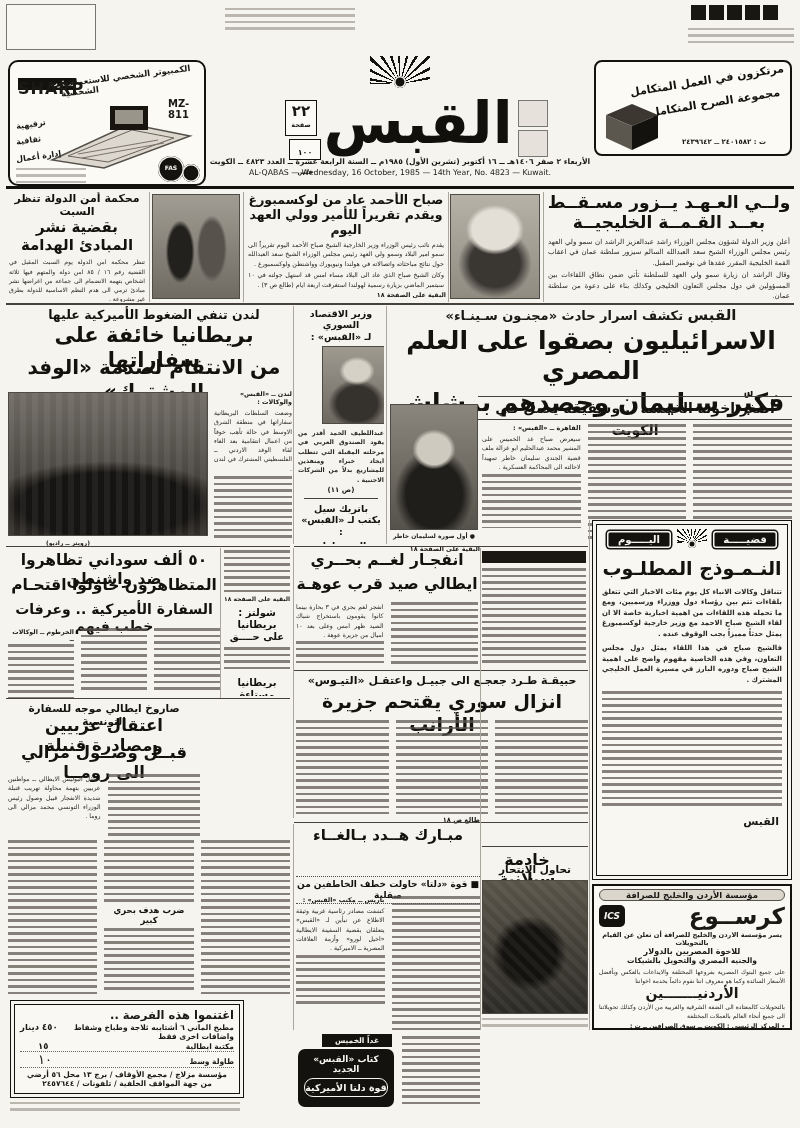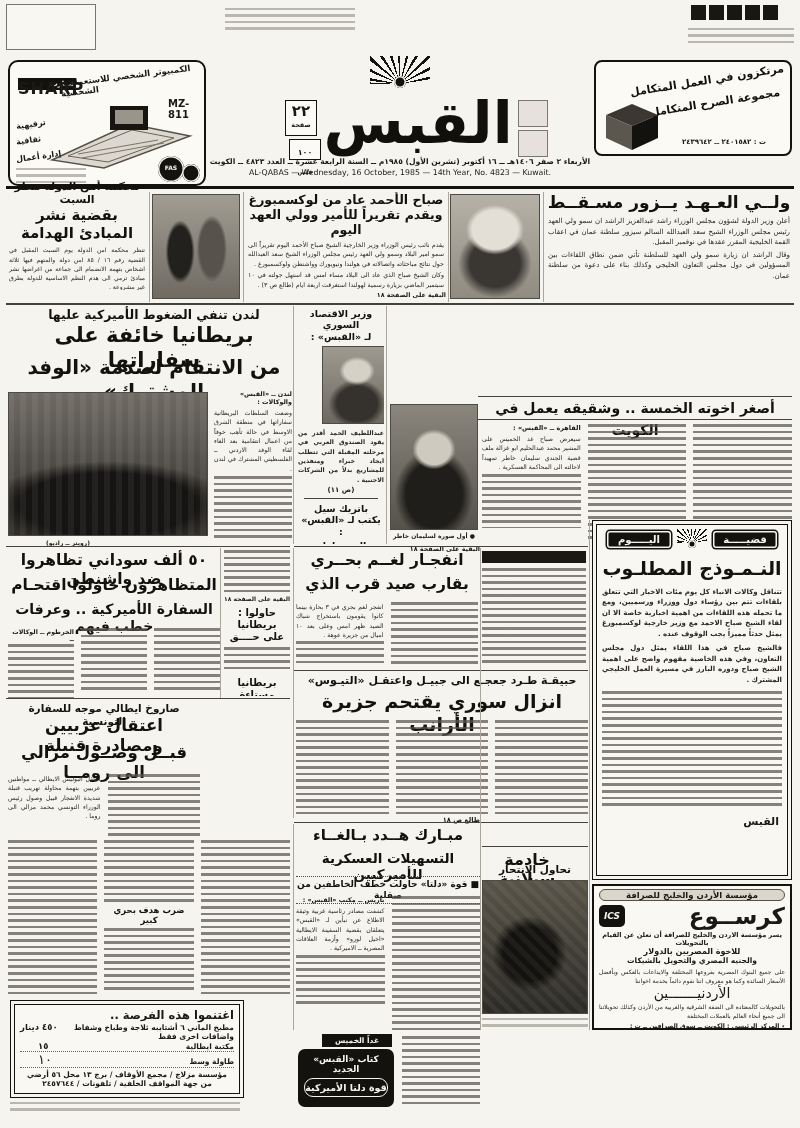--- a/index.html
+++ b/index.html
@@ -103,37 +103,38 @@
   <div class="abs ctr ltr" style="left:190px;top:168px;width:420px;font-size:7.8px">AL-QABAS — Wednesday, 16 October, 1985 — 14th Year, No. 4823 — Kuwait.</div>
   <div class="hrT" style="left:6px;top:186px;width:788px"></div>
 
   <div class="vr" style="left:149px;top:192px;height:110px"></div>
   <div class="vr" style="left:243px;top:192px;height:110px"></div>
   <div class="vr" style="left:448px;top:192px;height:110px"></div>
   <div class="vr" style="left:543px;top:192px;height:110px"></div>
 
   <div class="abs" style="left:546px;top:192px;width:246px;height:110px;overflow:hidden">
     <div class="hl" style="font-size:17px">ولــي العـهـد يــزور مسـقــط</div>
+    <div class="hl" style="font-size:17px">بعــد القـمــة الخليجيــة</div>
     <p class="bj" style="font-size:7px;margin:4px 2px 0">أعلن وزير الدولة لشؤون مجلس الوزراء راشد عبدالعزيز الراشد ان سمو ولي العهد رئيس مجلس الوزراء الشيخ سعد العبدالله السالم سيزور سلطنة عمان في اعقاب القمة الخليجية المقرر عقدها في نوفمبر المقبل.</p>
     <p class="bj" style="font-size:7px;margin:2px 2px 0">وقال الراشد ان زيارة سمو ولي العهد للسلطنة تأتي ضمن نطاق اللقاءات بين المسؤولين في دول مجلس التعاون الخليجي وكذلك بناء على دعوة من سلطنة عمان.</p>
   </div>
 
   <div class="photo ph-sheikh" style="left:450px;top:194px;width:90px;height:105px"></div>
 
   <div class="abs" style="left:246px;top:192px;width:200px;height:110px;overflow:hidden">
     <div class="hl" style="font-size:12.5px">صباح الأحمد عاد من لوكسمبورغ</div>
     <div class="hl" style="font-size:12.5px">ويقدم تقريراً للأمير وولي العهد اليوم</div>
     <p class="bj" style="font-size:6.3px;margin:3px 2px 0">يقدم نائب رئيس الوزراء وزير الخارجية الشيخ صباح الأحمد اليوم تقريراً الى سمو امير البلاد وسمو ولي العهد رئيس مجلس الوزراء الشيخ سعد العبدالله حول نتائج مباحثاته واتصالاته في هولندا ونيويورك وواشنطن ولوكسمبورغ .</p>
     <p class="bj" style="font-size:6.3px;margin:2px 2px 0">وكان الشيخ صباح الذي عاد الى البلاد مساء امس قد استهل جولته في ١٠ سبتمبر الماضي بزيارة رسمية لهولندا استغرقت اربعة ايام (طالع ص ٣) .</p>
     <div class="bd" style="font-size:6.3px;margin-top:2px">البقية على الصفحة ١٨</div>
   </div>
 
   <div class="photo ph-men" style="left:152px;top:194px;width:88px;height:105px"></div>
 
-  <div class="abs" style="left:8px;top:180px;width:138px;height:110px;overflow:hidden">
+  <div class="abs" style="left:8px;top:192px;width:138px;height:110px;overflow:hidden">
     <div class="hl" style="font-size:11px">محكمة أمن الدولة تنظر السبت</div>
     <div class="hl" style="font-size:15px">بقضية نشر المبادئ الهدامة</div>
     <p class="bj" style="font-size:6.1px;margin:3px 1px 0">تنظر محكمة امن الدولة يوم السبت المقبل في القضية رقم ١٦ / ٨٥ امن دولة والمتهم فيها ثلاثة اشخاص بتهمة الانضمام الى جماعة من اغراضها نشر مبادئ ترمي الى هدم النظم الاساسية للدولة بطرق غير مشروعة .</p>
     <p class="bj" style="font-size:6.1px;margin:2px 1px 0">وستعقد الجلسة برئاسة المستشار غازي عبيد السمار وعضوية القاضيين اسماعيل زعزوع وفيصل المرشد وبحضور وكيل نيابة امن الدولة محمد فهيد الزعبي وامين سر المحكمة نزار حسين .</p>
 
   </div>
 
   <div class="hr" style="left:6px;top:303px;width:788px;height:2px"></div>
 
   <div class="abs hl" style="left:14px;top:307px;width:280px;font-size:12.5px">لندن تنفي الضغوط الأميركية عليها</div>
@@ -155,20 +156,28 @@
     <p class="bj bd" style="font-size:6.2px;margin:2px 0 0">عبداللطيف الحمد أقدر من يقود الصندوق العربي في مرحلته المقبلة التي تتطلب ايجاد خبراء ومنفذين للمشاريع بدلاً من الشركات الاجنبية .</p>
     <div class="ctr bd" style="font-size:7px;margin-top:2px">(ص ١١)</div>
     <div style="border-top:1px solid #46423b;margin:4px 6px"></div>
     <div class="hl" style="font-size:9.5px">باتريك سيل</div>
     <div class="hl" style="font-size:9.5px">يكتب لـ «القبس» :</div>
     <div class="hl" style="font-size:9.5px;margin-top:3px">العرب امام</div>
 
   </div>
   <div class="vr" style="left:386px;top:306px;height:238px"></div>
 
+  <div class="abs" style="left:390px;top:306px;width:402px;height:240px">
+    <div class="ctr" style="font-size:13px;font-weight:900">
+      <span style="font-size:15px;letter-spacing:-1px">القبس</span>
+      <span>تكشف اسرار حادث «مجنـون سـينـاء»</span>
+    </div>
+    <div class="hl" style="font-size:25px;margin-top:2px">الاسرائيليون بصقوا على العلم المصري</div>
+    <div class="hl" style="font-size:25px;margin-top:2px">فكبّر سـليمان وحصدهم برشاش</div>
+  </div>
   <div class="abs hl" style="left:478px;top:396px;width:314px;height:24px;font-size:14px;line-height:22px;border-top:1px solid #46423b;border-bottom:1px solid #46423b">أصغر اخوته الخمسة .. وشقيقه يعمل في الكويت</div>
   <div class="photo ph-khater" style="left:390px;top:404px;width:88px;height:126px"></div>
   <div class="abs cap" style="left:388px;top:532px;width:92px;text-align:center">● أول صورة لسليمان خاطر</div>
   <div class="abs" style="left:482px;top:424px;width:310px;height:118px">
     <div class="cols" style="height:118px">
       <div class="fx"></div>
       <div class="fx"></div>
       <div style="overflow:hidden">
         <div class="bd" style="font-size:6.5px">القاهرة ــ «القبس» :</div>
         <p class="bj" style="font-size:6.2px;margin:2px 0 3px">سيعرض صباح غد الخميس على المشير محمد عبدالحليم ابو غزالة ملف قضية الجندي سليمان خاطر تمهيداً لاحالته الى المحاكمة العسكرية .</p>
@@ -191,21 +200,21 @@
       <div class="barlabel" style="width:64px;height:17px;font-size:10px;line-height:17px">اليـــــوم</div>
     </div>
     <div class="hl" style="font-size:19px;margin-top:8px">النـمـوذج المطلـوب</div>
     <p class="bj bd" style="font-size:7px;margin:7px 9px 0">تتناقل وكالات الانباء كل يوم مئات الاخبار التي تتعلق بلقاءات تتم بين رؤساء دول ووزراء ورسميين، ومع ما تحمله هذه اللقاءات من اهمية اخبارية خاصة الا ان لقاء الشيخ صباح الاحمد مع وزير خارجية لوكسمبورغ يمثل حدثاً مميزاً يجب الوقوف عنده .</p>
     <p class="bj bd" style="font-size:7px;margin:4px 9px 0">فالشيخ صباح في هذا اللقاء يمثل دول مجلس التعاون، وفي هذه الخاصية مفهوم واضح على اهمية الشيخ صباح ودوره البارز في مسيرة العمل الخليجي المشترك .</p>
     <div class="fx" style="height:118px;margin:6px 9px 0"></div>
     <div style="font-size:11px;font-weight:900;margin:6px 12px 0">القبس</div>
   </div>
 
   <div class="abs hl" style="left:296px;top:551px;width:182px;font-size:15.5px">انفجـار لغــم بحــري</div>
-  <div class="abs hl" style="left:296px;top:575px;width:182px;font-size:15.5px">بقارب صيد قرب الذي</div>
+  <div class="abs hl" style="left:296px;top:575px;width:182px;font-size:15.5px">ايطالي صيد قرب عوهـة</div>
   <div class="abs" style="left:296px;top:602px;width:182px;height:64px">
     <div class="cols" style="height:64px">
       <div class="fx"></div>
       <div style="overflow:hidden">
         <p class="bj" style="font-size:6.2px;margin:0">انفجر لغم بحري في ٣ بحارة بينما كانوا يقومون باستخراج شباك الصيد ظهر امس وعلى بعد ١٠ اميال من جزيرة عوهة .</p>
         <div class="fx" style="height:22px;margin-top:2px"></div>
       </div>
     </div>
   </div>
   <div class="abs" style="left:482px;top:551px;width:104px;height:12px;background:#1b1813"></div>
@@ -236,21 +245,21 @@
         <div class="bd" style="font-size:6.3px">الخرطوم ــ الوكالات ــ</div>
         <div class="fx" style="height:54px;margin-top:2px"></div>
       </div>
     </div>
   </div>
 
   <div class="vr" style="left:220px;top:548px;height:150px"></div>
   <div class="abs" style="left:224px;top:550px;width:66px;height:146px;overflow:hidden">
     <div class="fx" style="height:42px"></div>
     <div class="bd" style="font-size:6px;margin-top:3px">البقية على الصفحة ١٨</div>
-    <div class="hl" style="font-size:10px;margin-top:5px">حاولوا : بريطانيا</div>
+    <div class="hl" style="font-size:10px;margin-top:5px">شولتز : بريطانيا</div>
     <div class="hl" style="font-size:10px">على حــــق</div>
     <div class="fx" style="height:26px;margin-top:4px"></div>
     <div class="hl" style="font-size:10px;margin-top:4px">بريطانيا مستاءة</div>
   </div>
 
   <div class="hr" style="left:6px;top:698px;width:284px"></div>
 
   <div class="abs hl" style="left:8px;top:702px;width:192px;font-size:10.5px">صاروخ ايطالي موجه للسفارة التونسية</div>
   <div class="abs hl" style="left:8px;top:716px;width:192px;font-size:16.5px">اعتقال عربيين ومصادرة قنبلة</div>
   <div class="abs hl" style="left:8px;top:743px;width:192px;font-size:16.5px">قبــل وصــول مزالي الى رومــا</div>
@@ -270,21 +279,20 @@
       <div style="display:flex;flex-direction:column">
         <div class="fx" style="height:62px"></div>
         <div class="hl" style="font-size:8.5px;margin:3px 0">ضرب هدف بحري كبير</div>
         <div class="fx" style="flex:1"></div>
       </div>
       <div class="fx"></div>
     </div>
   </div>
 
   <div class="abs hl" style="left:296px;top:826px;width:184px;font-size:15px">مبـارك هــدد بـالغــاء</div>
-  <div class="abs hl" style="left:296px;top:850px;width:184px;font-size:13.5px">التسهيلات العسكرية للأميركيين</div>
   <div class="abs hl" style="left:296px;top:876px;width:184px;font-size:9px;border-top:1px dotted #55504a;border-bottom:1px dotted #55504a;padding:2px 0">■ قوة «دلتا» حاولت خطف الخاطفين من صقلية</div>
   <div class="abs" style="left:296px;top:896px;width:184px;height:134px">
     <div class="cols" style="height:134px">
       <div class="fx"></div>
       <div style="overflow:hidden">
         <div class="bd" style="font-size:6.4px">باريس ــ مكتب «القبس» :</div>
         <p class="bj" style="font-size:6.2px;margin:2px 0 3px">كشفت مصادر رئاسية غربية وثيقة الاطلاع عن نبأين لـ «القبس» يتعلقان بقضية السفينة الايطالية «اخيل لورو» وأزمة العلاقات المصرية ــ الاميركية .</p>
         <div class="fx" style="height:52px"></div>
       </div>
     </div>
@@ -299,21 +307,21 @@
   <div class="abs" style="left:592px;top:884px;width:200px;height:146px;border:2px solid #14120e;background:#faf8f2;overflow:hidden;padding:3px 5px;box-sizing:border-box">
     <div class="ctr bd" style="font-size:8.5px;background:#dbd6cb;border:1px solid #55504a;border-radius:6px">مؤسسة الأردن والخليج للصرافة</div>
     <div style="display:flex;align-items:center;justify-content:space-between;margin-top:2px">
       <div style="font-size:23px;font-weight:900;letter-spacing:-1px">كرســوع</div>
       <div class="ltr" style="width:26px;height:22px;background:#14120e;color:#f6f4ee;border-radius:5px;font-size:9px;font-weight:900;font-style:italic;text-align:center;line-height:22px">ICS</div>
     </div>
     <div class="ctr bd" style="font-size:6.6px;margin-top:2px">يسر مؤسسة الاردن والخليج للصرافة أن تعلن عن القيام بالتحويلات</div>
     <div class="ctr" style="font-size:8px;font-weight:900">للاخوة المصريين بالدولار</div>
     <div class="ctr" style="font-size:7.5px;font-weight:900">والجنيه المصري والتحويل بالشيكات</div>
     <p class="bj" style="font-size:6px;margin:2px 0 0">على جميع البنوك المصرية بفروعها المختلفة والايداعات بالعكس وبأفضل الأسعار السائدة وكما هو معروف اننا نقوم دائماً بخدمة اخواننا</p>
-    <div class="ctr" style="font-size:14px;font-weight:400">الأردنيـــــــين</div>
+    <div class="ctr" style="font-size:14px;font-weight:700">الأردنيـــــــين</div>
     <p class="bj" style="font-size:6px;margin:1px 0 2px">بالتحويلات كالمعتادة الى الضفة الشرقية والغربية من الأردن وكذلك تحويلاتنا الى جميع أنحاء العالم بالعملات المختلفة</p>
     <div class="bd" style="font-size:6.2px">٭ المركز الرئيسي : الكويت ــ سوق الصرافين ــ ت : ٢٤٦٤٤٣٧/٨</div>
 
   </div>
 
   <div class="abs" style="left:10px;top:1000px;width:234px;height:98px;border:1.5px solid #14120e;box-shadow:inset 0 0 0 3px #f6f4ee,inset 0 0 0 4px #14120e;background:#faf8f2;padding:7px 9px;box-sizing:border-box;overflow:hidden">
     <div style="font-size:11.5px;font-weight:900">اغتنموا هذه الفرصة ..</div>
     <div style="display:flex;gap:4px;align-items:baseline">
       <span class="bd" style="font-size:7.5px;flex:1">مطبخ الماني ٦ أشتايبه ثلاجة وطباخ وشفاط واضافات اخرى فقط</span>
       <span style="font-size:8.5px;font-weight:900">٤٥٠ دينار</span>

